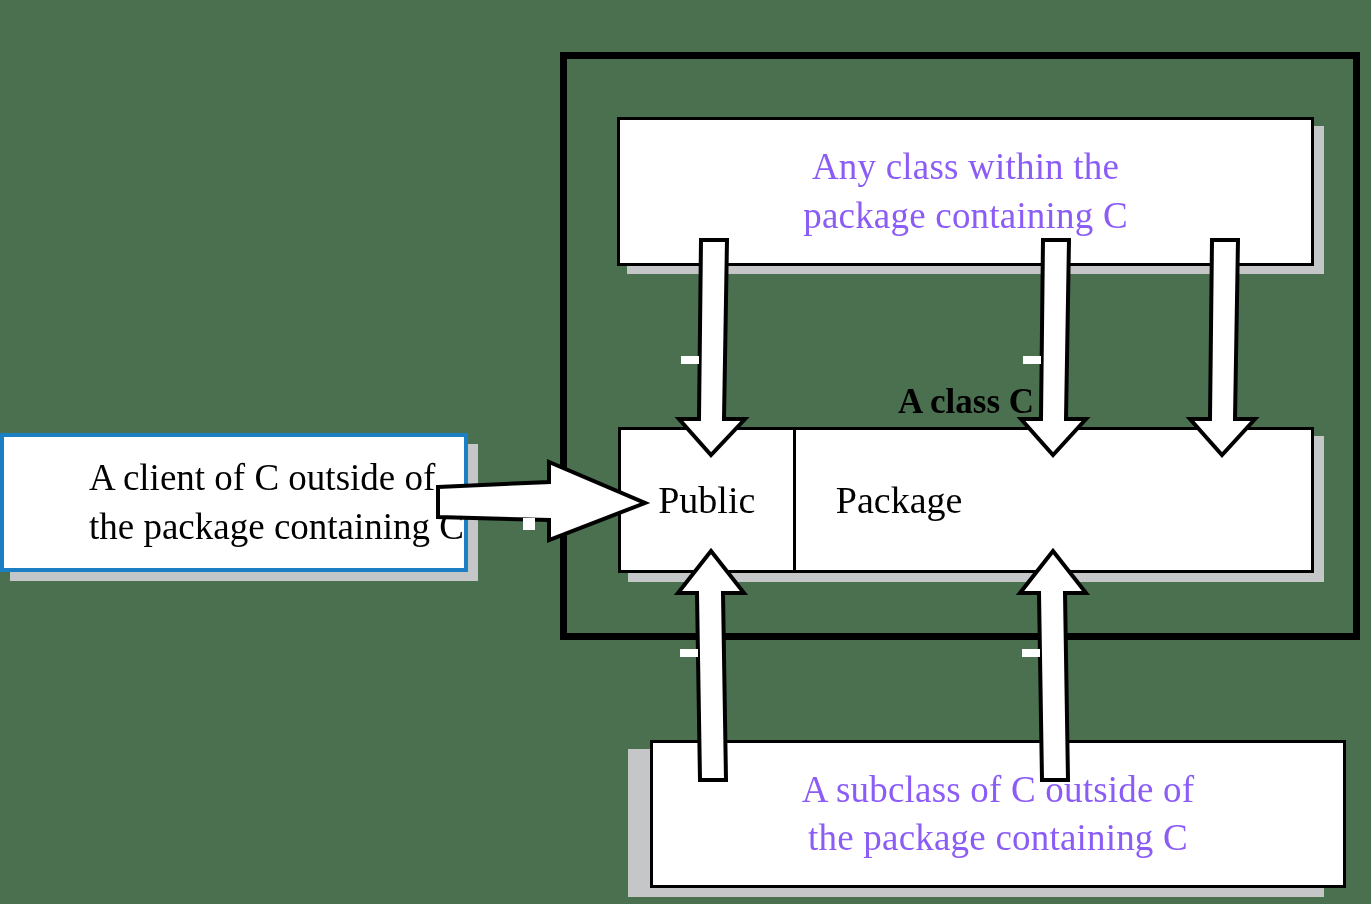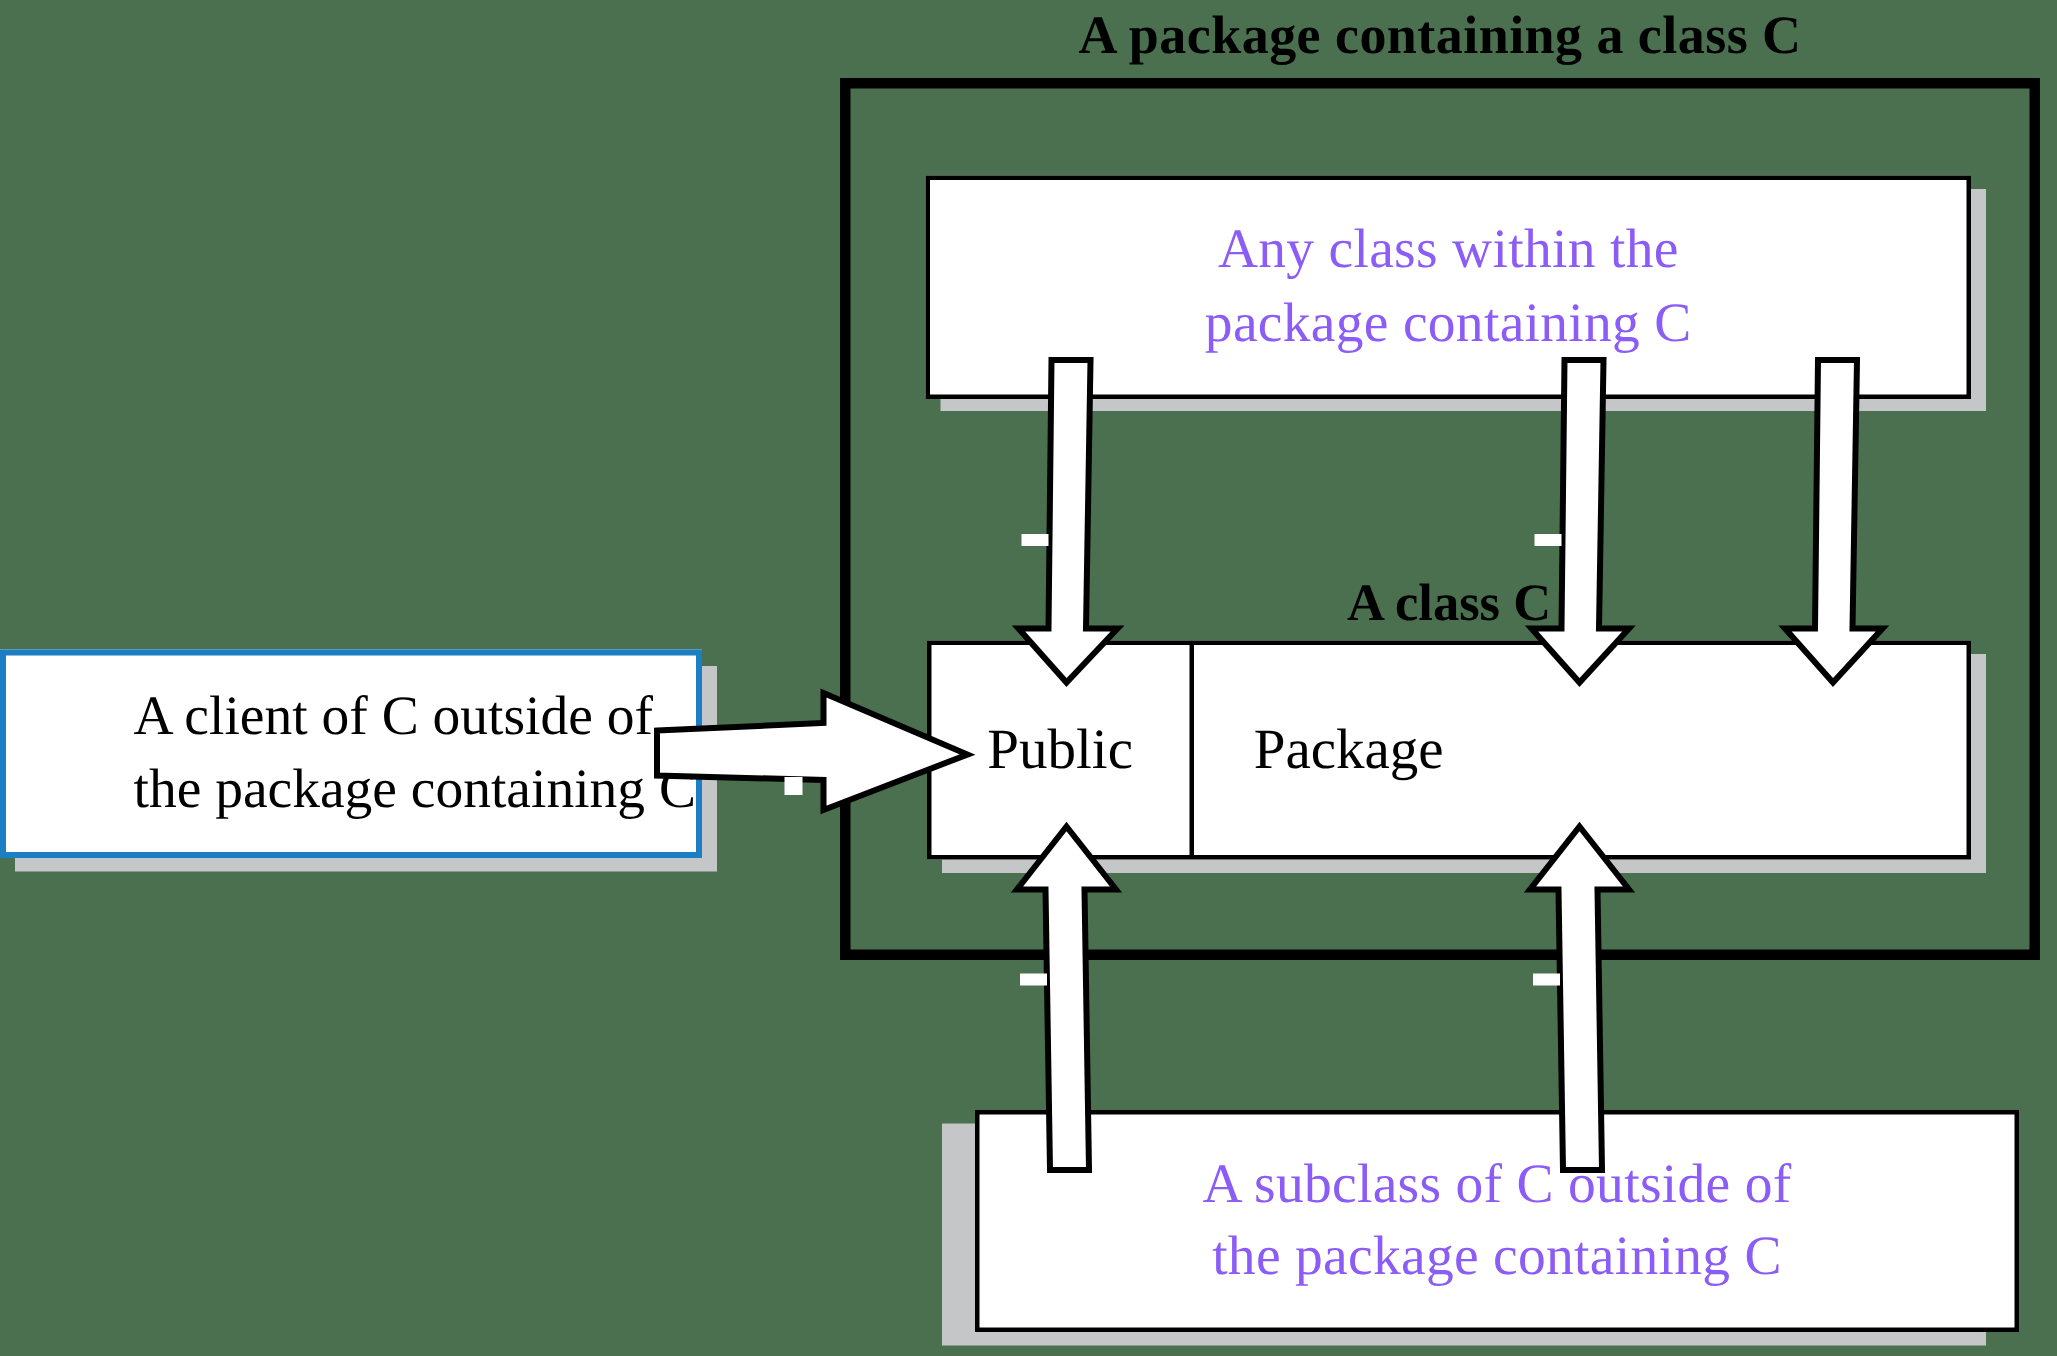--- a/index.html
+++ b/index.html
@@ -155,21 +155,20 @@
     stroke-width: 4;
     stroke-linejoin: miter;
   }
   .tick { fill: #ffffff; }
 </style>
 </head>
 <body>
 
 <div id="stage">
 
-  <div id="package-title">A package containing a class C</div>
 
   <div id="package-frame"></div>
 
   <div class="shadow" id="anyclass-shadow"></div>
   <div class="wbox" id="anyclass-box">
     <span class="txt">Any class within the
 package containing C</span>
   </div>
 
   <div id="classc-title">A class C</div>

